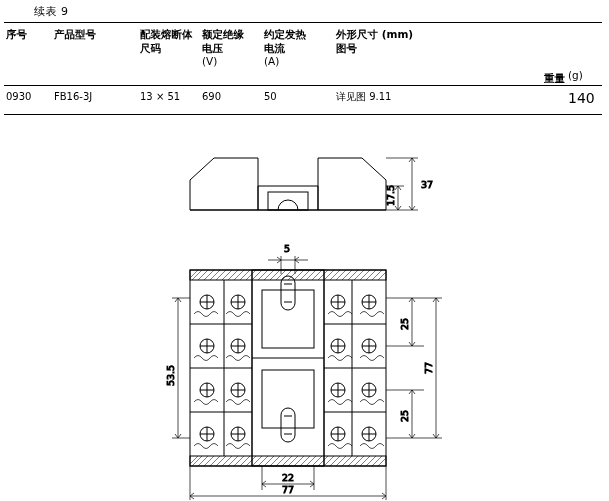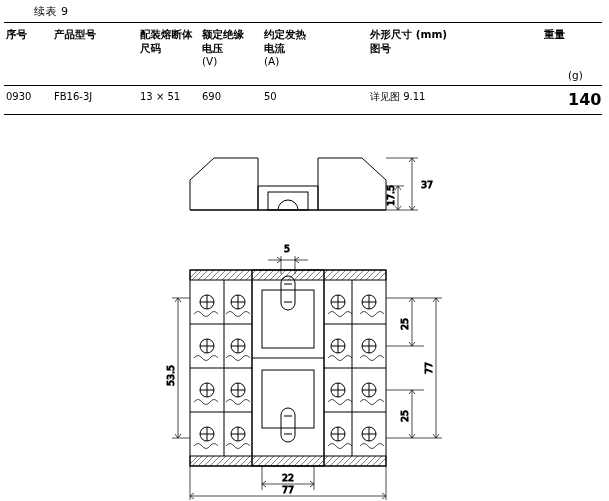--- a/index.html
+++ b/index.html
@@ -58,26 +58,26 @@
     position: absolute;
     font-size: 10px;
     line-height: 14px;
     top: 68px;
   }
   .c0 { left: 2px; }
   .c1 { left: 50px; }
   .c2 { left: 136px; }
   .c3 { left: 198px; }
   .c4 { left: 260px; }
-  .c5 { left: 332px; margin-left: 34px; }
-  .c6 { left: 540px; text-align: left; }
+  .c5 { left: 332px; }
+  .c6 { left: 540px; text-align: left; margin-top: 44px; }
   .unit-v { position: absolute; left: 198px; top: 33px; font-size: 10.5px; }
   .unit-a { position: absolute; left: 260px; top: 33px; font-size: 10.5px; }
   .unit-g { position: absolute; left: 564px; top: 47px; font-size: 10.5px; }
-  .w-val  { position: absolute; left: 564px; top: 68px; font-size: 16px; font-weight: bold; }
+  .w-val  { position: absolute; left: 564px; top: 68px; font-size: 14px; }
 
   
   .draw {
     position: absolute;
     left: 0;
     top: 118px;
     width: 509px;
     height: 383px;
   }
   .draw svg { display: block; }

